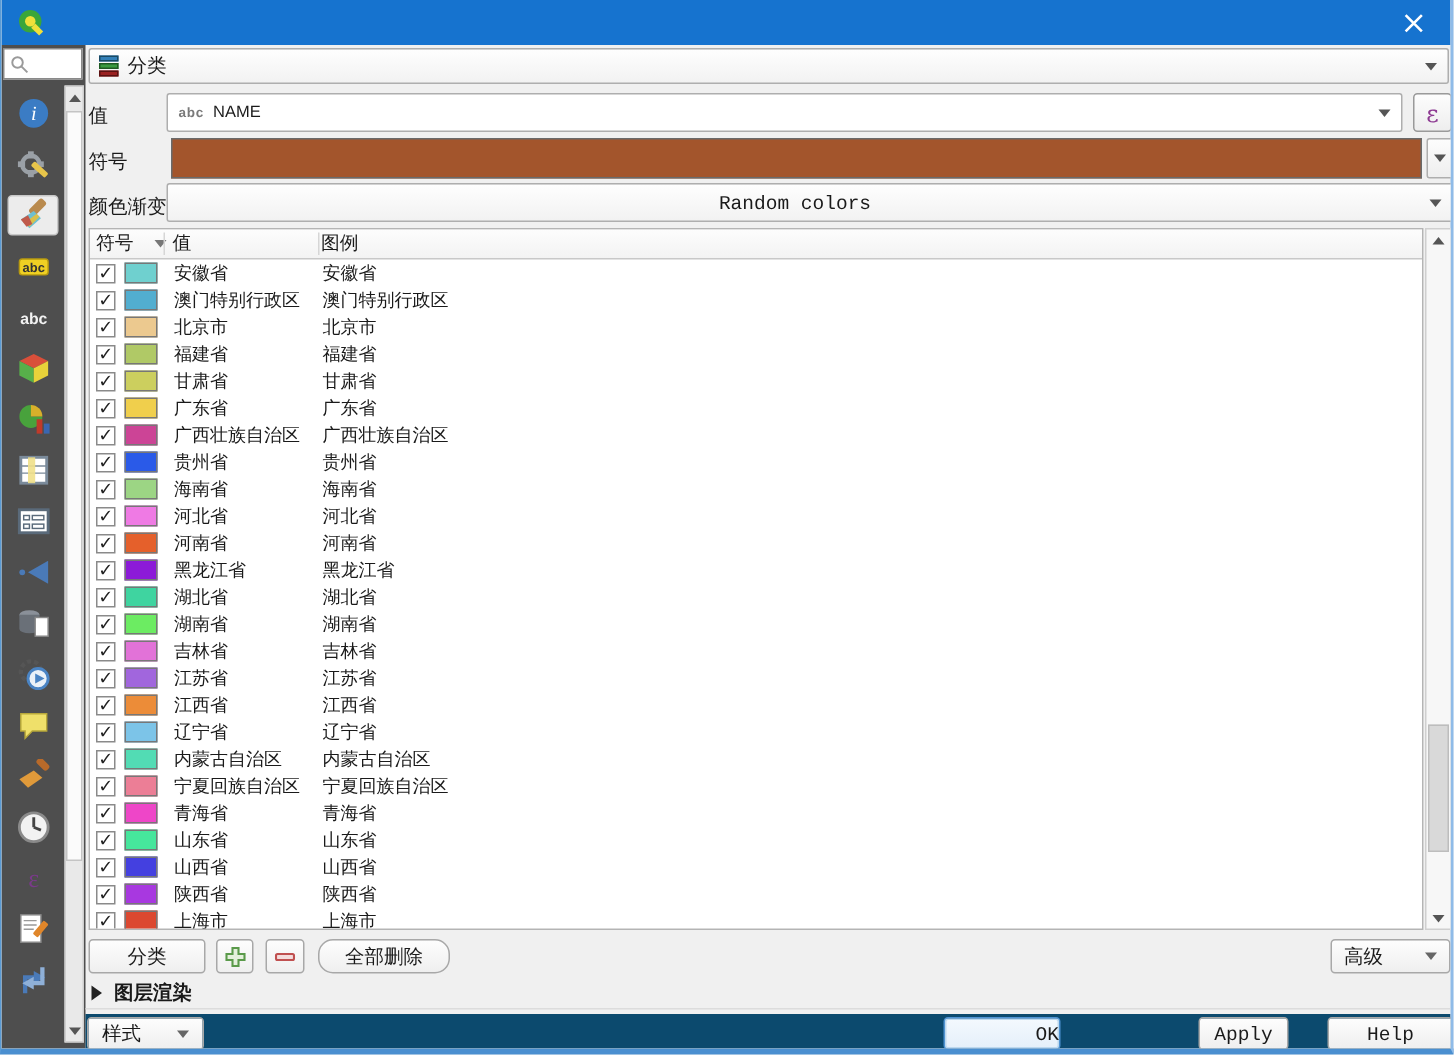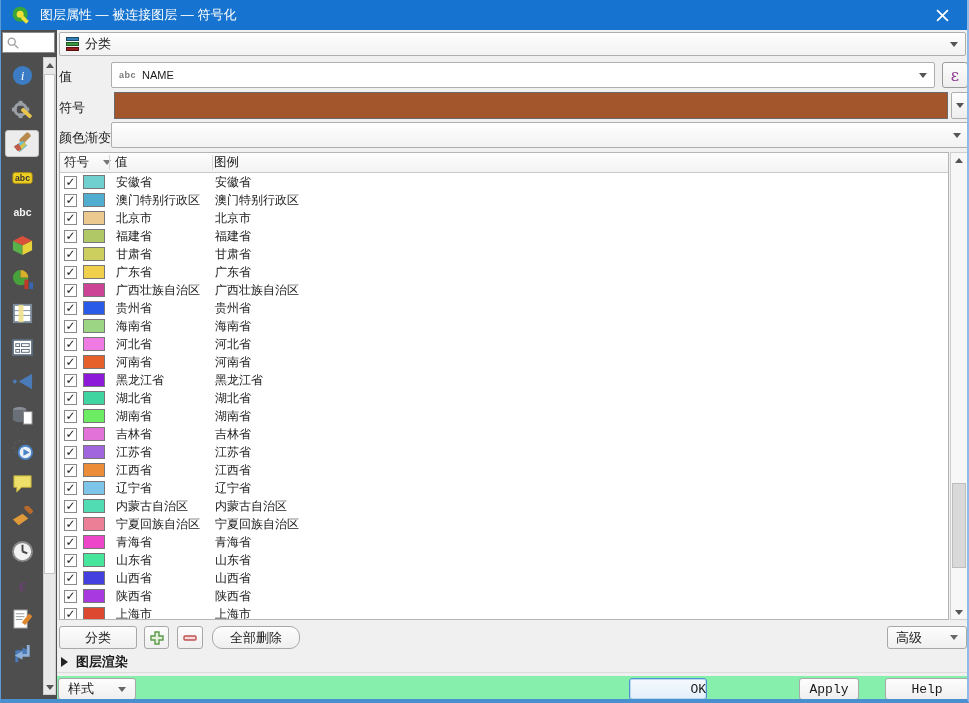--- a/index.html
+++ b/index.html
@@ -61,42 +61,41 @@
   .tbl-sb .thumb { position:absolute; left:1px; right:1px; top:330px; height:85px; background:#d9d9d9; border:1px solid #bdbdbd; }
   
   .btn { position:absolute; height:23px; background:linear-gradient(#fdfdfd,#efefef); border:1px solid #a8a8a8; border-radius:3px; display:flex; align-items:center; justify-content:center; font-size:13px; }
   .btn-classify { left:58px; top:626px; width:78px; }
   .btn-add { left:143px; top:626px; width:25px; }
   .btn-remove { left:176px; top:626px; width:26px; }
   .btn-delall { left:211px; top:626px; width:88px;border-radius:10px; }
   .btn-advanced { left:886px; top:626px; width:80px; justify-content:space-between; padding:0 8px; }
   .layer-render { position:absolute; left:60px; top:653px; display:flex; align-items:center; gap:8px; font-weight:bold; font-size:13px; }
   .footer-sep { position:absolute; left:56px; top:672px; right:0; height:1px; background:#dcdcdc; }
-  .footer { position:absolute; left:56px; top:676px; right:0; bottom:0; background:#86efac; }
+  .footer { position:absolute; left:56px; top:676px; right:0; bottom:0; background:#0c4a6e; }
   .fbtn { position:absolute; top:2px; height:22px; background:linear-gradient(#fdfdfd,#efefef); border:1px solid #a8a8a8; border-radius:3px; display:flex; align-items:center; justify-content:center; font-family:"Liberation Mono","DejaVu Sans Mono",monospace; font-size:13px; }
   .btn-style { left:1px; width:78px; font-family:"Liberation Sans","DejaVu Sans",sans-serif; justify-content:space-between; padding:0 9px; }
   .btn-ok { left:572px; width:78px; border-color:#4f93d2; background:linear-gradient(#f4f9fe,#e4effa); box-shadow:0 0 0 1px #bcd8ef inset;justify-content:flex-end; }
   .btn-cancel { left:656px; width:78px;margin-top:32px; }
   .btn-apply { left:742px; width:60px; }
   .btn-help { left:828px; width:84px; }
   .cat-icon { display:flex; flex-direction:column; gap:1px; }
   .cat-icon i { width:13px; height:4px; display:block; }
 </style>
 </head>
 <body>
 
 <div class="window">
 
   <div class="titlebar">
     <svg class="logo" viewBox="0 0 24 24">
       <circle cx="11" cy="11" r="9" fill="#3aa63a"></circle>
       <circle cx="11" cy="11" r="4.2" fill="#f0e03a"></circle>
       <rect x="13.5" y="13.5" width="9" height="4.6" fill="#f0e03a" transform="rotate(45 15 15)"></rect>
     </svg>
-    <span class="title">图层属性 — 被连接图层 — 符号化</span>
     <div class="close-btn">
       <svg width="13" height="13" viewBox="0 0 12 12">
           <path d="M1 1 L11 11 M11 1 L1 11" stroke="#fff" stroke-width="1.6"></path>
         </svg>
     </div>
   </div>
 
   <div class="sidebar">
     <div class="search-wrap">
       <svg width="14" height="14" viewBox="0 0 16 16">
@@ -268,20 +267,21 @@
   </div>
 
   <span class="field-label" style="top:99px;">符号</span>
   <div class="symbol-bar" style="background: rgb(163, 85, 44);"></div>
   <div class="mini-drop">
       <i class="tri-down"></i>
     </div>
 
   <span class="field-label" style="top:129px;">颜色渐变</span>
   <div class="combo ramp-combo">
+    <span class="ramp-text">Random colors</span>
     <i class="arrow tri-down"></i>
   </div>
 
   <div class="cat-table">
     <div class="thead">
       <span class="h-sym">符号</span>
       <i class="sort tri-down" style="border-top-color:#777;"></i>
       <span class="h-val">值</span>
       <span class="h-leg">图例</span>
       <i class="sep1"></i>

